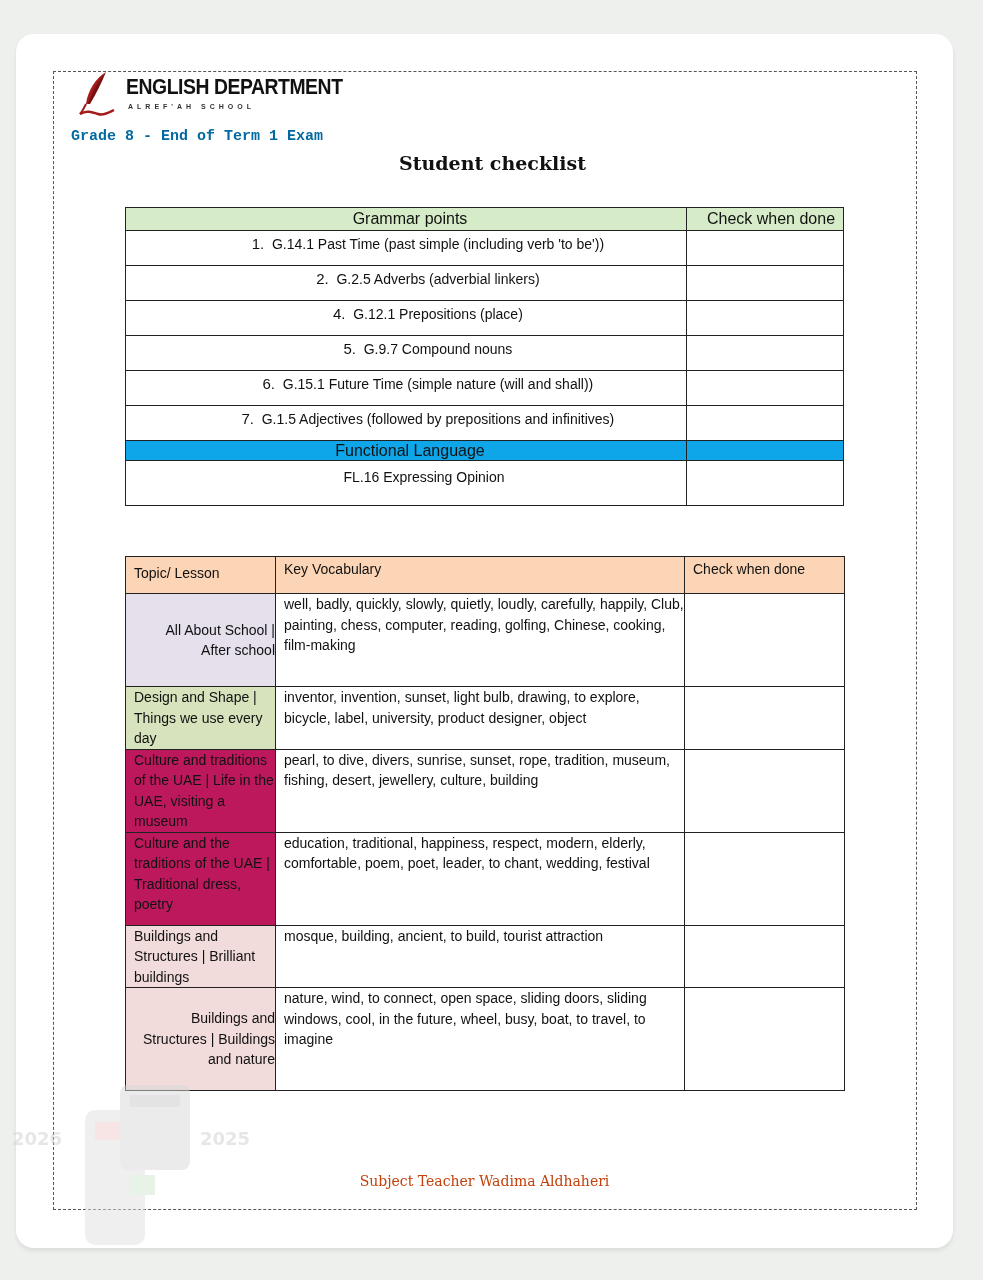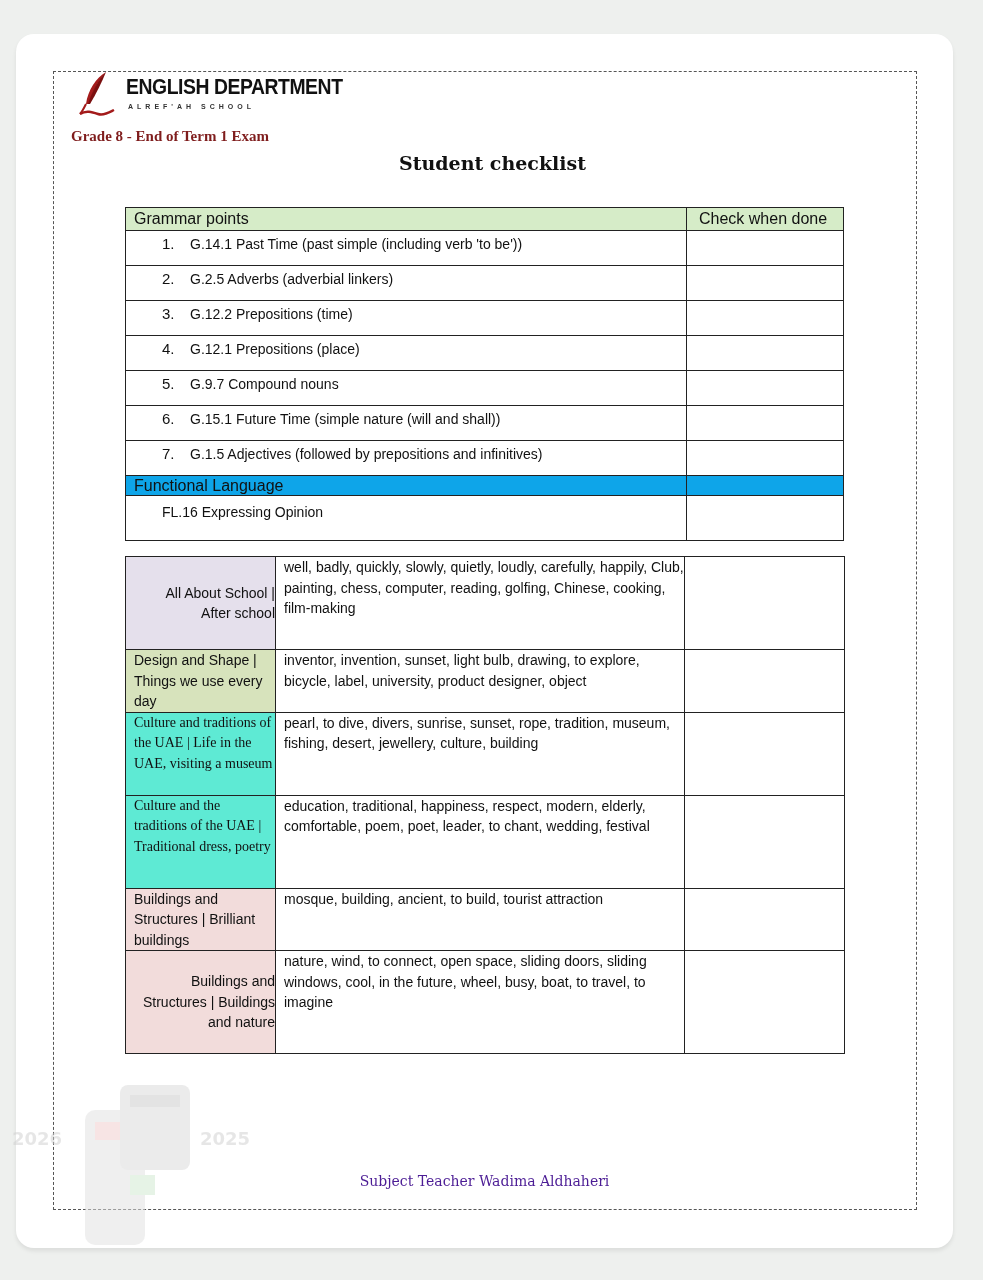--- a/index.html
+++ b/index.html
@@ -3,25 +3,25 @@
 <meta charset="utf-8">
 <style>
   html, body { margin:0; padding:0; }
   body { width:983px; height:1280px; background:#eef0ee; position:relative; overflow:hidden; font-family:"Liberation Sans", sans-serif; }
   .page { position:absolute; left:16px; top:34px; width:937px; height:1214px; background:#ffffff; box-shadow:0 3px 4px rgba(0,0,0,0.08);border-radius:18px; }
   .frame { position:absolute; left:37px; top:37px; width:862px; height:1137px; border:1px dashed #555; }
   .logo { position:absolute; left:60px; top:36px; width:240px; height:50px; }
   .logo-icon { position:absolute; left:0; top:0; width:42px; height:48px; }
   .logo-title { position:absolute; left:50px; top:4px; font-family:"Liberation Sans", sans-serif; font-weight:bold; font-size:22px; letter-spacing:-0.5px; color:#111; transform:scaleX(0.88); transform-origin:left; white-space:nowrap; }
   .logo-sub { position:absolute; left:52px; top:33px; font-size:7px; font-weight:bold; letter-spacing:4px; color:#333; white-space:nowrap; }
-  .grade { position:absolute; left:55px; top:94px; font-family:Liberation Serif, serif; font-weight:bold; font-size:15px; color:#7f1d1d; white-space:nowrap; }
+  .grade { position:absolute; left:55px; top:94px; font-family:Liberation Mono, monospace; font-weight:bold; font-size:15px; color:#0369a1; white-space:nowrap; }
   .title { position:absolute; left:16px; right:0; top:118px; text-align:center; font-family:"DejaVu Serif", serif; font-weight:bold; font-size:19px; color:#111; }
 
   table { border-collapse:collapse; position:absolute; }
-  .t1 { left:109px; top:173px; width:719px; }
+  .t1 { left:109px; top:173px; width:719px;text-align:center; }
   .t1 td { border:1px solid #222; font-size:14px; color:#111; padding:0; }
   .t1 .head td { background:#d6ecc8; font-size:16px; height:22px; }
   .t1 .head .h1 { padding-left:8px; }
   .t1 .head .h2 { padding-left:12px; width:144px; }
   .t1 .row td { height:30px; vertical-align:top; }
   .t1 .row .txt { padding-left:36px; padding-top:4px; }
   .t1 .row .num { display:inline-block; width:28px; font-size:15px; }
   .t1 .func td { background:#0ea5e9; font-size:16px; height:19px; }
   .t1 .func .f1 { padding-left:8px; }
   .t1 .frow td { height:36px; vertical-align:top; }
@@ -32,24 +32,24 @@
   .t2 .head td { background:#fbd5b5; height:30px; }
   .t2 .head .c1 { padding:6px 0 0 8px; }
   .t2 .head .c2, .t2 .head .c3 { padding:2px 0 0 8px; }
   .t2 .c1 { width:141px; padding:0 0 0 8px; }
   .t2 .c2 { width:400px; padding:0 0 0 8px; }
   .t2 .c3 { padding:0 0 0 8px; }
   .vocab { line-height:31px; padding-top:0; }
   .topic-mid { vertical-align:middle !important;text-align:right; }
   .bg-lav { background:#e5e0ec; }
   .bg-olive { background:#d7e3bc; }
-  .bg-blue { background:#5eead4;font-family:Liberation Serif, serif; }
+  .bg-blue { background:#be185d; }
   .bg-pink { background:#f2dcdb;margin-top:28px; }
 
-  .footer { position:absolute; left:0; right:0; top:1139px; text-align:center; font-family:"DejaVu Serif", serif; font-size:14px; color:#4c1d95; }
+  .footer { position:absolute; left:0; right:0; top:1139px; text-align:center; font-family:"DejaVu Serif", serif; font-size:14px; color:#c2410c; }
 
   .watermark { position:absolute; left:10px; top:1060px; width:260px; height:210px; opacity:0.5; pointer-events:none; }
 </style>
 </head>
 <body>
 
 <div class="page">
   <div class="frame"></div>
 
   <div class="logo">
@@ -74,24 +74,20 @@
     </tr>
     <tr class="row">
       <td class="txt"><span class="num">1.</span><span>G.14.1 Past Time (past simple (including verb 'to be'))</span></td>
       <td></td>
     </tr>
     <tr class="row">
       <td class="txt"><span class="num">2.</span><span>G.2.5 Adverbs (adverbial linkers)</span></td>
       <td></td>
     </tr>
     <tr class="row">
-      <td class="txt"><span class="num">3.</span><span>G.12.2 Prepositions (time)</span></td>
-      <td></td>
-    </tr>
-    <tr class="row">
       <td class="txt"><span class="num">4.</span><span>G.12.1 Prepositions (place)</span></td>
       <td></td>
     </tr>
     <tr class="row">
       <td class="txt"><span class="num">5.</span><span>G.9.7 Compound nouns</span></td>
       <td></td>
     </tr>
     <tr class="row">
       <td class="txt"><span class="num">6.</span><span>G.15.1 Future Time (simple nature (will and shall))</span></td>
       <td></td>
@@ -106,20 +102,25 @@
     </tr>
     <tr class="frow">
       <td class="txt">FL.16 Expressing Opinion</td>
       <td></td>
     </tr>
   </tbody>
     </table>
 
   <table class="t2">
     <tbody>
+        <tr class="head">
+      <td class="c1">Topic/ Lesson</td>
+      <td class="c2">Key Vocabulary</td>
+      <td class="c3">Check when done</td>
+    </tr>
     <tr style="height:93px;">
       <td class="c1 bg-lav topic-mid">All About School | After school</td>
       <td class="c2 vocab">well, badly, quickly, slowly, quietly, loudly, carefully, happily, Club, painting, chess, computer, reading, golfing, Chinese, cooking, film-making</td>
       <td class="c3"></td>
     </tr>
     <tr style="height:62px;">
       <td class="c1 bg-olive">Design and Shape | Things we use every day</td>
       <td class="c2 vocab">inventor, invention, sunset, light bulb, drawing, to explore, bicycle, label, university, product designer, object</td>
       <td class="c3"></td>
     </tr>

